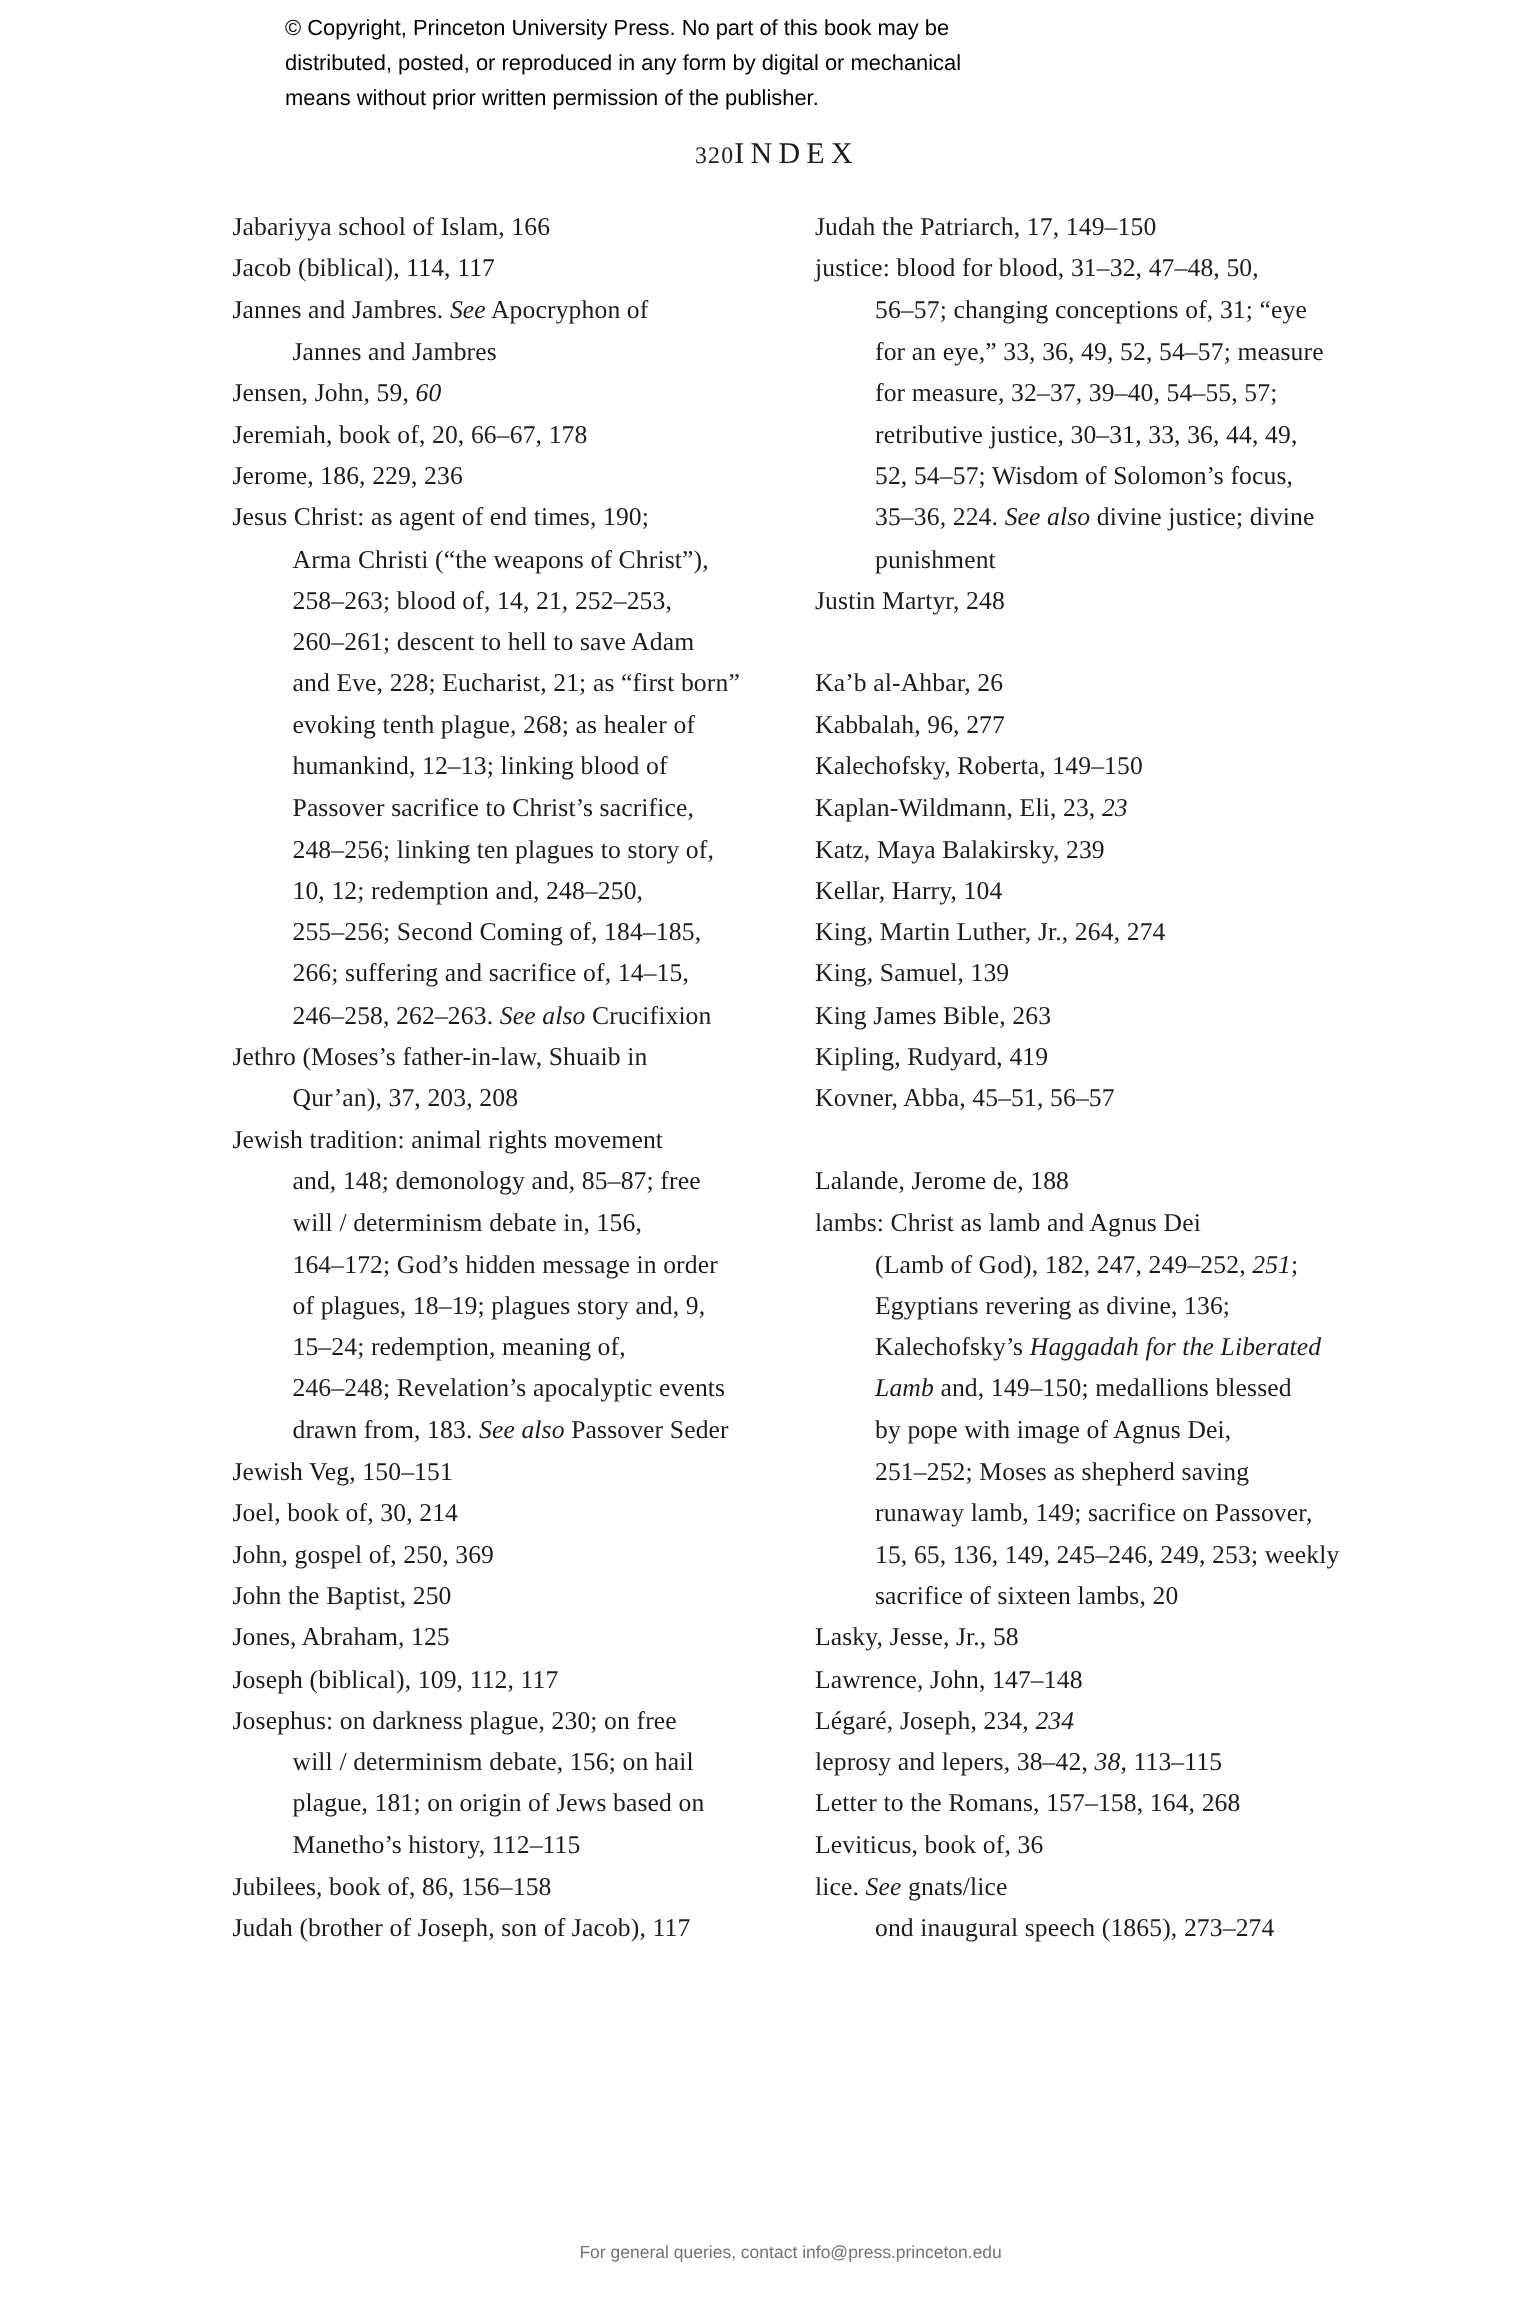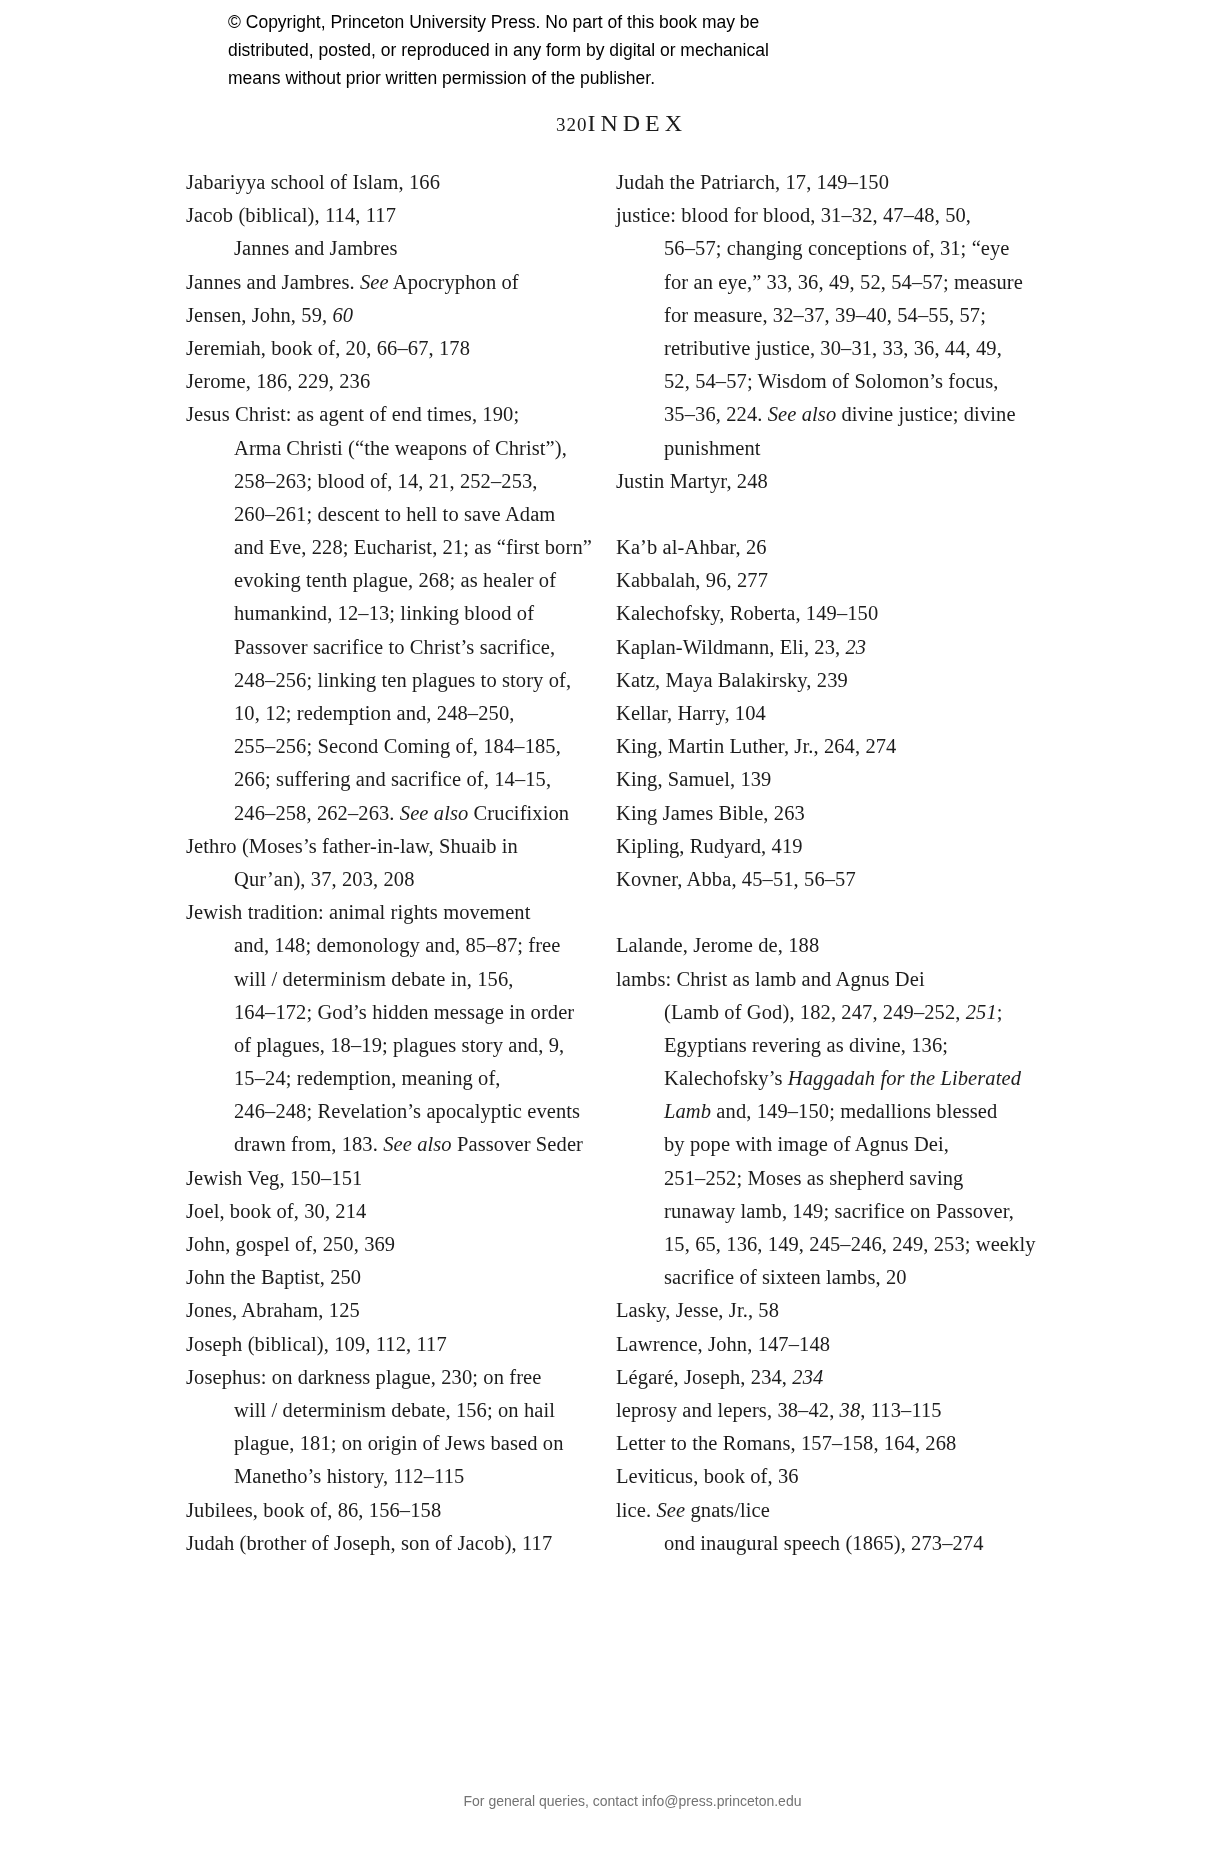--- a/index.html
+++ b/index.html
@@ -36,21 +36,21 @@
   }
   .running-head .pagenum { letter-spacing: 1px; }
   .running-head .head-title { letter-spacing: 5px; font-variant: small-caps; font-size: 24px; }
   .col {
     position: absolute;
     top: 166px;
     font-size: 20.5px;
     letter-spacing: 0.1px;
   }
   .col-left  { left: 163px; width: 440px; margin-left: 23px; }
-  .col-right { left: 616px; width: 445px; }
+  .col-right { left: 652px; width: 445px; }
   .line { height: 33.2px; line-height: 33.2px; white-space: nowrap; }
   .line.indent { padding-left: 48px; }
   .it { font-style: italic; }
   .footer {
     position: absolute;
     left: 174px;
     top: 1793px;
     width: 917px;
     text-align: center;
     font-family: "Liberation Sans", sans-serif;
@@ -70,22 +70,22 @@
   </div>
 
   <div class="running-head">
     <span class="pagenum">320</span>
     <span class="head-title">INDEX</span>
   </div>
 
   <div class="col col-left" id="col-left">
       <div class="line"><span>Jabariyya school of Islam, 166</span></div>
       <div class="line"><span>Jacob (biblical), 114, 117</span></div>
+      <div class="line"><span>Jannes and Jambres. </span><span class="it">See</span><span> Apocryphon of</span></div>
       <div class="line indent"><span>Jannes and Jambres</span></div>
-      <div class="line"><span>Jannes and Jambres. </span><span class="it">See</span><span> Apocryphon of</span></div>
       <div class="line"><span>Jensen, John, 59, </span><span class="it">60</span></div>
       <div class="line"><span>Jeremiah, book of, 20, 66–67, 178</span></div>
       <div class="line"><span>Jerome, 186, 229, 236</span></div>
       <div class="line"><span>Jesus Christ: as agent of end times, 190;</span></div>
       <div class="line indent"><span>Arma Christi (“the weapons of Christ”),</span></div>
       <div class="line indent"><span>258–263; blood of, 14, 21, 252–253,</span></div>
       <div class="line indent"><span>260–261; descent to hell to save Adam</span></div>
       <div class="line indent"><span>and Eve, 228; Eucharist, 21; as “first born”</span></div>
       <div class="line indent"><span>evoking tenth plague, 268; as healer of</span></div>
       <div class="line indent"><span>humankind, 12–13; linking blood of</span></div>

